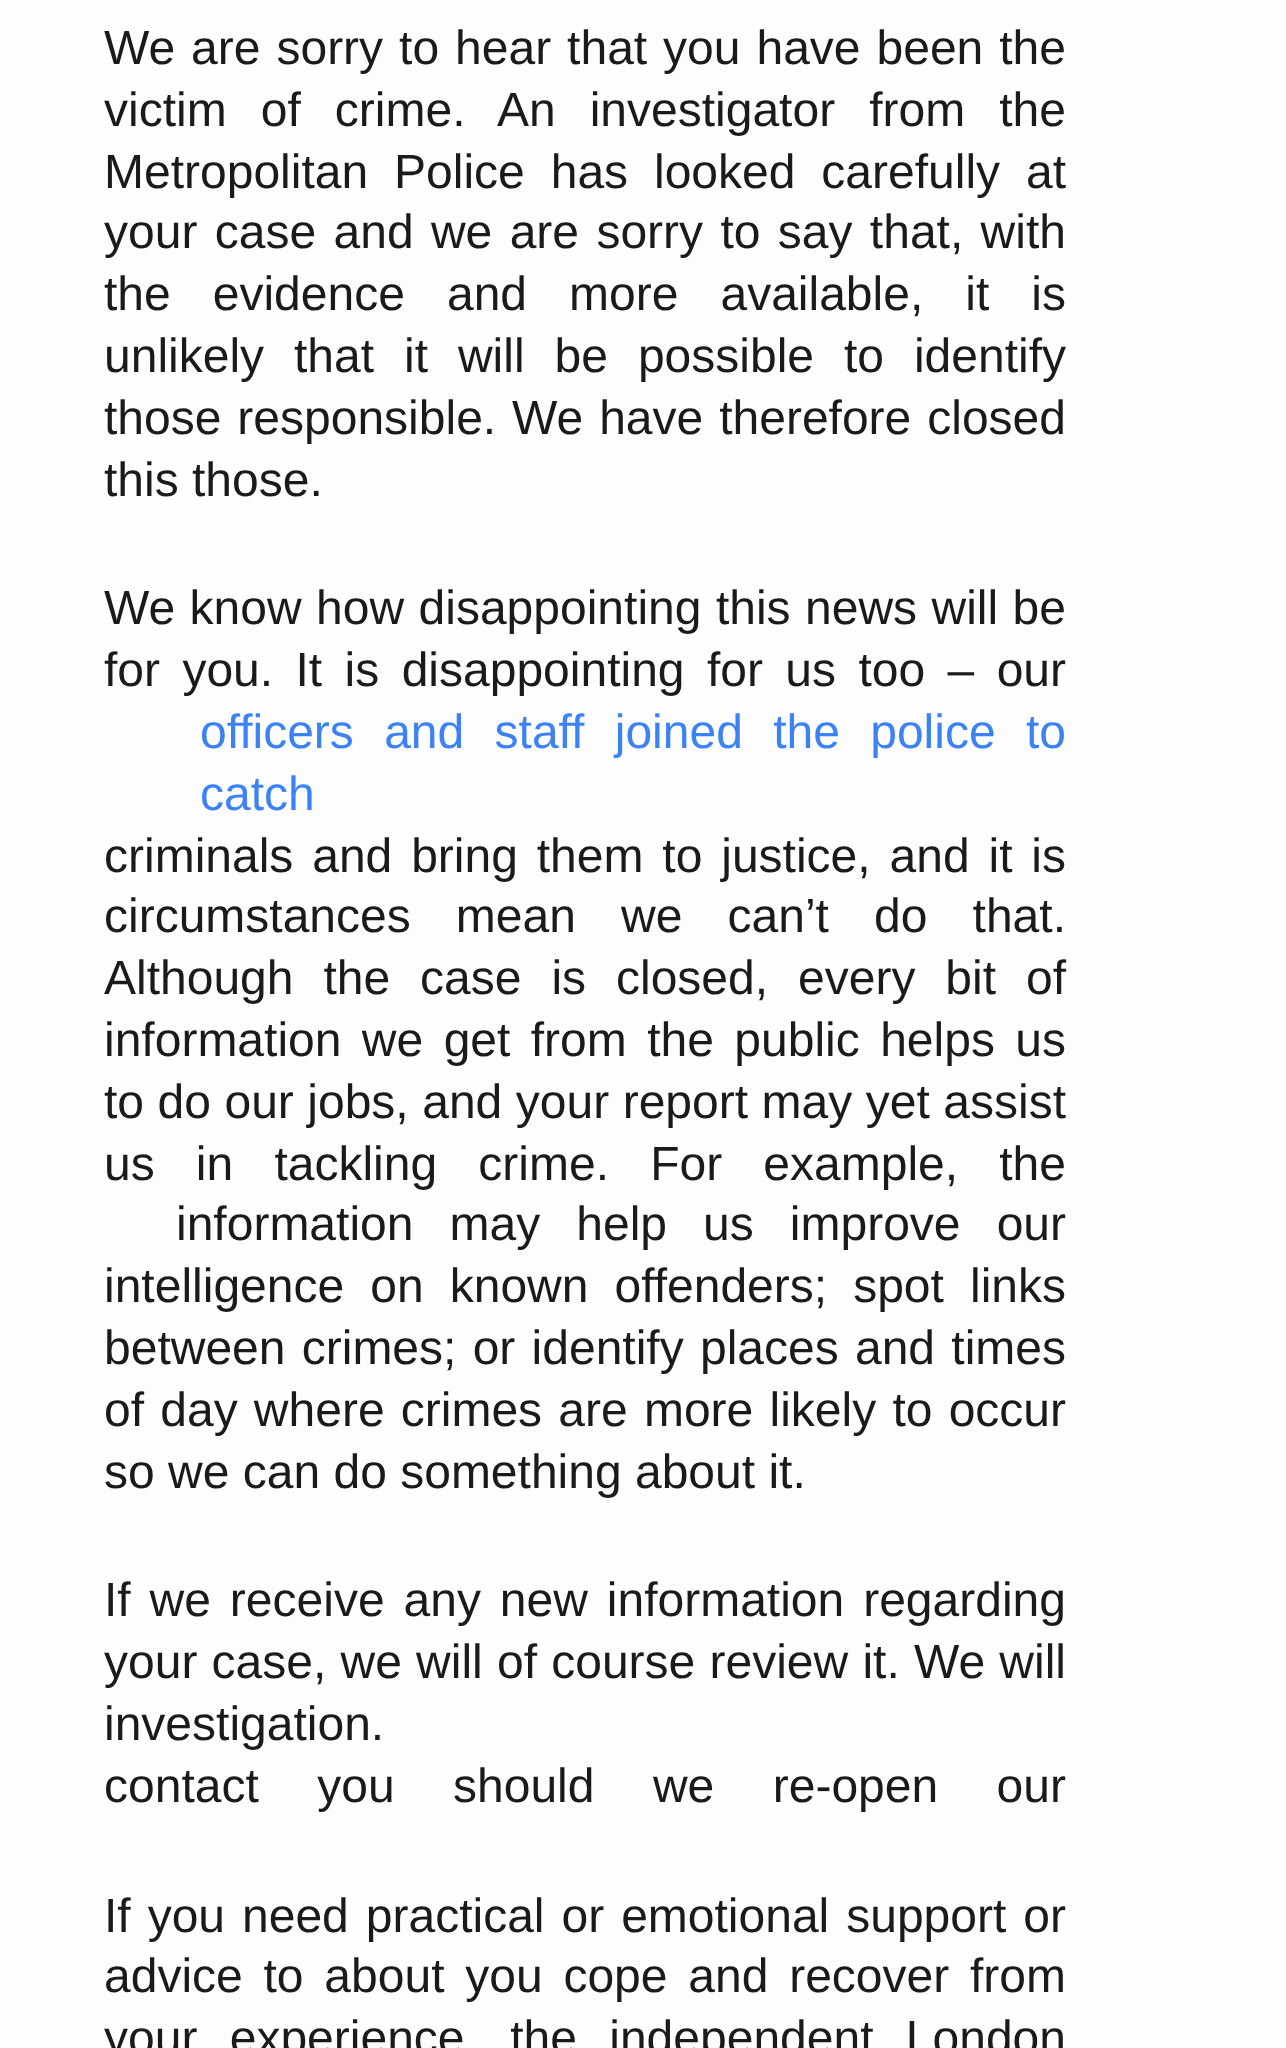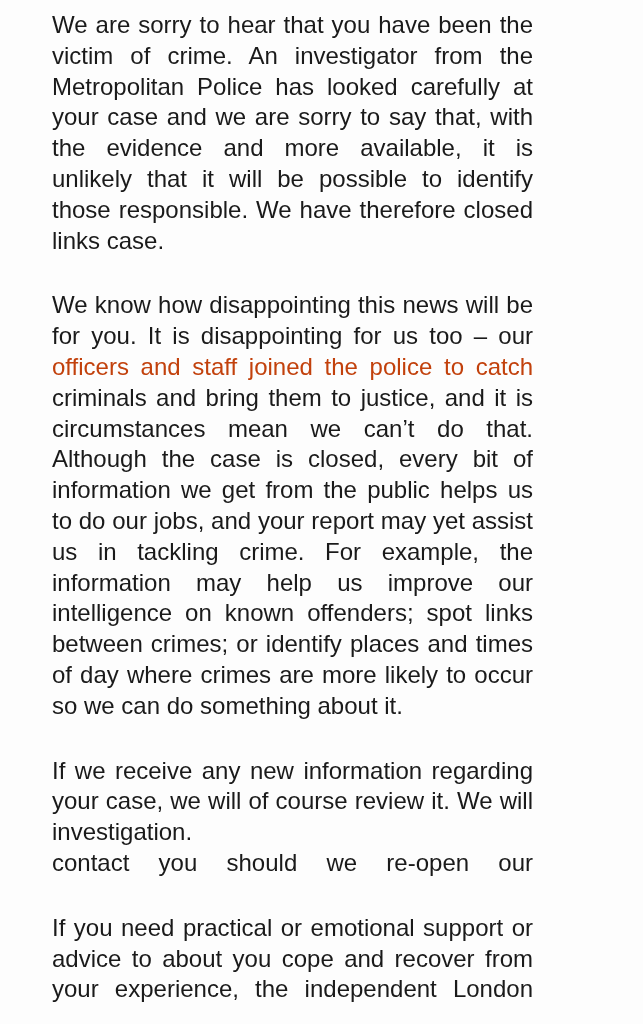--- a/index.html
+++ b/index.html
@@ -42,33 +42,33 @@
 <div class="page">
   <div id="letter-body">
       <div class="paragraph">
         <div class="line" style="color: rgb(26, 26, 26);">We are sorry to hear that you have been the</div>
         <div class="line" style="color: rgb(26, 26, 26);">victim of crime. An investigator from the</div>
         <div class="line" style="color: rgb(26, 26, 26);">Metropolitan Police has looked carefully at</div>
         <div class="line" style="color: rgb(26, 26, 26);">your case and we are sorry to say that, with</div>
         <div class="line" style="color: rgb(26, 26, 26);">the evidence and more available, it is</div>
         <div class="line" style="color: rgb(26, 26, 26);">unlikely that it will be possible to identify</div>
         <div class="line" style="color: rgb(26, 26, 26);">those responsible. We have therefore closed</div>
-        <div class="line flush" style="color: rgb(26, 26, 26);">links case.</div>
+        <div class="line flush" style="color: rgb(26, 26, 26);">this those.</div>
       </div>
       <div class="paragraph">
         <div class="line" style="color: rgb(26, 26, 26);">We know how disappointing this news will be</div>
         <div class="line" style="color: rgb(26, 26, 26);">for you. It is disappointing for us too – our</div>
-        <div class="line" style="color: #c2410c;">officers and staff joined the police to catch</div>
+        <div class="line" style="color: #3b82f6; margin-left: 48px;">officers and staff joined the police to catch</div>
         <div class="line" style="color: rgb(26, 26, 26);">criminals and bring them to justice, and it is</div>
         <div class="line" style="color: rgb(26, 26, 26);">circumstances mean we can’t do that.</div>
         <div class="line" style="color: rgb(26, 26, 26);">Although the case is closed, every bit of</div>
         <div class="line" style="color: rgb(26, 26, 26);">information we get from the public helps us</div>
         <div class="line" style="color: rgb(26, 26, 26);">to do our jobs, and your report may yet assist</div>
         <div class="line" style="color: rgb(26, 26, 26);">us in tackling crime. For example, the</div>
-        <div class="line" style="color: rgb(26, 26, 26);">information may help us improve our</div>
+        <div class="line" style="color: rgb(26, 26, 26); margin-left: 36px;">information may help us improve our</div>
         <div class="line" style="color: rgb(26, 26, 26);">intelligence on known offenders; spot links</div>
         <div class="line" style="color: rgb(26, 26, 26);">between crimes; or identify places and times</div>
         <div class="line" style="color: rgb(26, 26, 26);">of day where crimes are more likely to occur</div>
         <div class="line flush" style="color: rgb(26, 26, 26);">so we can do something about it.</div>
       </div>
       <div class="paragraph">
         <div class="line" style="color: rgb(26, 26, 26);">If we receive any new information regarding</div>
         <div class="line" style="color: rgb(26, 26, 26);">your case, we will of course review it. We will</div>
         <div class="line flush" style="color: rgb(26, 26, 26);">investigation.</div>
         <div class="line" style="color: rgb(26, 26, 26);">contact you should we re-open our</div>

